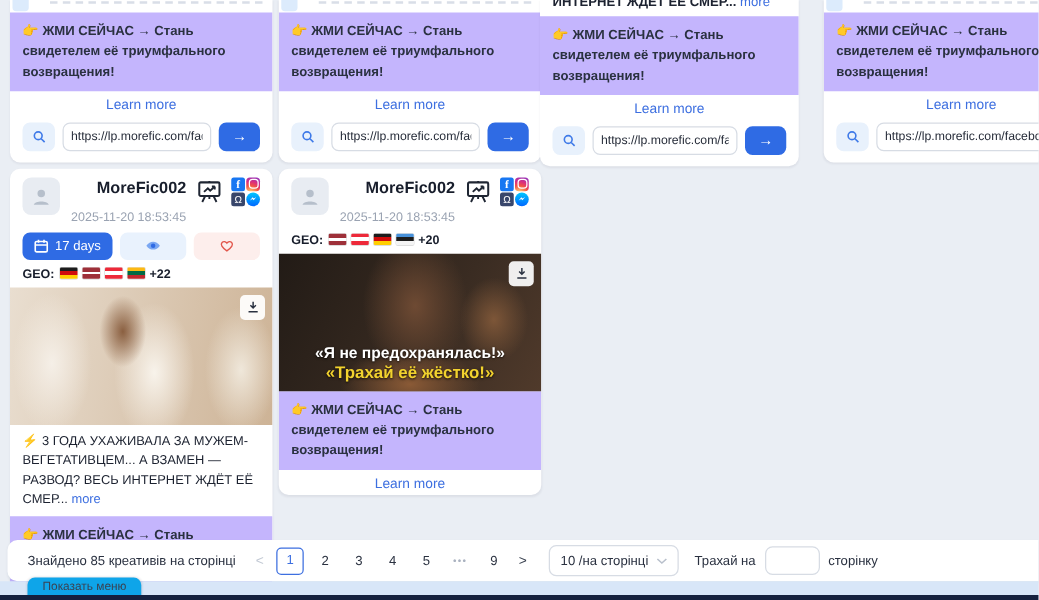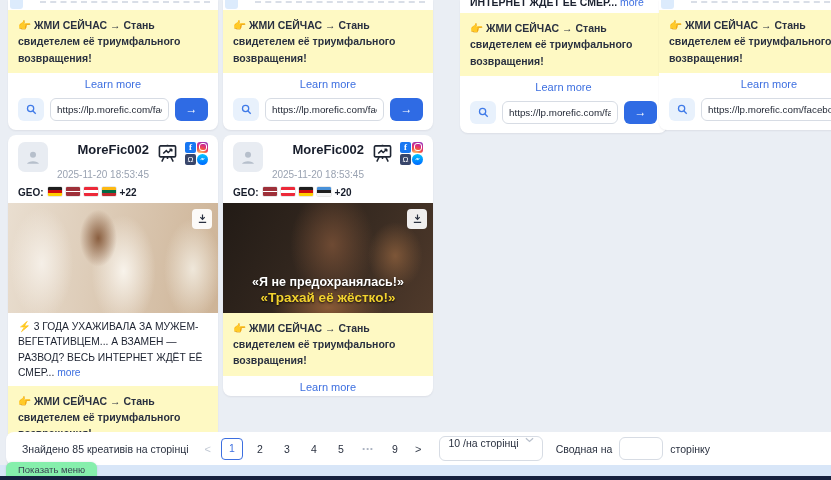--- a/index.html
+++ b/index.html
@@ -1,32 +1,32 @@
 <!DOCTYPE html>
 <html><head>
 <meta charset="utf-8">
 <style>
   html,body{margin:0;padding:0;}
   body{font-family:"Liberation Sans",sans-serif;background:#eaeef4;}
   .page{position:relative;width:831px;height:480px;overflow:hidden;background:#eaeef4;}
   .col{position:absolute;top:0;}
   .col1{left:8px;width:210px;}
   .col2{left:223px;width:210px;}
-  .col3{left:460px;width:207px;}
+  .col3{left:432px;width:207px;}
   .col4{left:659px;width:220px;}
   .card{background:#fff;border-radius:8px;box-shadow:0 1px 2px rgba(25,35,60,.07);overflow:hidden;}
   .partial-card{border-radius:0 0 8px 8px;}
   
   .sliver{position:relative;height:10px;}
   .sliver .stub{position:absolute;left:2px;top:0;width:13px;height:9px;background:#dcebfc;border-radius:0 0 3px 3px;}
   .sliver .dash{position:absolute;left:32px;right:8px;top:1px;border-top:2px dashed #d9dee7;}
   .clip-line{height:13px;overflow:hidden;}
   .clip-line .t{margin-top:-4px;padding:0 10px;font-size:10.5px;font-weight:700;color:#1c2230;white-space:nowrap;}
   .clip-line .more{color:#3d6fe0;font-weight:400;}
-  .cta-strip{background:#fef9c3;padding:7px 10px;font-size:10.5px;line-height:1.55;font-weight:700;color:#2a3140;}
+  .cta-strip{background:#c4b5fd;padding:7px 10px;font-size:10.5px;line-height:1.55;font-weight:700;color:#2a3140;}
   .learn{padding:5px 0 3px;text-align:center;font-size:11px;color:#3d6fe0;cursor:pointer;}
   .url-row{display:flex;align-items:center;gap:6px;padding:5px 10px 9px;}
   .sbtn{flex:0 0 26px;height:23px;background:#e8f1fc;border:none;border-radius:6px;display:flex;align-items:center;justify-content:center;cursor:pointer;}
   .url-input{flex:1;min-width:0;height:21px;border:1px solid #d7dce4;border-radius:6px;padding:0 6px;font-size:9.8px;color:#252b38;font-family:"Liberation Sans",sans-serif;background:#fff;}
   .go-btn{flex:0 0 33px;height:23px;background:#2f6be4;border:none;border-radius:6px;color:#fff;font-size:12px;line-height:1;display:flex;align-items:center;justify-content:center;cursor:pointer;}
   
   .creative{margin-top:5px;border-radius:8px;}
   .chead{display:flex;align-items:flex-start;gap:8px;padding:7px 10px 3px;}
   .avatar{flex:0 0 30px;height:30px;background:#e8ecf2;border-radius:7px;display:flex;align-items:center;justify-content:center;}
   .meta{flex:1;min-width:0;text-align:right;}
@@ -69,27 +69,27 @@
   .cbody{padding:6px 10px 5px;font-size:10.3px;line-height:1.5;color:#1c2230;}
   .more{color:#3d6fe0;}
   
   .pagebar{position:absolute;left:6px;top:432px;width:825px;height:33px;background:#fff;border-radius:8px 0 0 8px;box-shadow:0 1px 2px rgba(25,35,60,.06);display:flex;align-items:center;gap:7px;padding:0 0 0 16px;box-sizing:border-box;font-size:10.5px;color:#2a3140;}
   .found{margin-right:6px;}
   .pg-prev{color:#c2c9d4;font-size:11px;padding:0 3px;cursor:pointer;}
   .pg-next{color:#39414f;font-size:11px;padding:0 3px;cursor:pointer;}
   .pg{min-width:20px;height:20px;line-height:20px;text-align:center;border-radius:4px;cursor:pointer;}
   .pg.active{border:1px solid #3d6fe0;color:#3d6fe0;line-height:18px;}
   .pg.dots{color:#aab2c0;letter-spacing:1px;font-size:8px;cursor:default;}
-  .psize{display:flex;align-items:flex-start;gap:6px;height:23px;border:1px solid #d7dce4;border-radius:6px;padding:0 8px;margin-left:8px;cursor:pointer;background:#fff;}
+  .psize{display:flex;align-items:center;gap:6px;height:23px;border:1px solid #d7dce4;border-radius:6px;padding:0 8px;margin-left:8px;cursor:pointer;background:#fff;}
   .goto{display:flex;align-items:center;gap:7px;margin-left:6px;}
   .goto-input{width:34px;height:21px;border:1px solid #d7dce4;border-radius:6px;font-size:10.5px;padding:0 4px;}
   
   .bstrip{position:absolute;left:0;top:465px;width:831px;height:15px;background:#d8e6f8;}
   .bbar{position:absolute;left:0;bottom:0;width:831px;height:4px;background:#15213f;}
-  .menu-tab{position:absolute;left:6px;bottom:3px;height:15px;line-height:15px;background:#86efac;border-radius:6px 6px 0 0;padding:0 12px;font-size:9.5px;color:#3a4354;cursor:pointer;box-shadow:0 0 2px rgba(25,35,60,.15);}
+  .menu-tab{position:absolute;left:22px;bottom:3px;height:15px;line-height:15px;background:#0ea5e9;border-radius:6px 6px 0 0;padding:0 12px;font-size:9.5px;color:#3a4354;cursor:pointer;box-shadow:0 0 2px rgba(25,35,60,.15);}
   svg{display:block;}
 </style>
 </head>
 <body>
 
 <div class="page">
 
   <div class="col col1">
     <div class="card partial-card">
       <div class="sliver">
@@ -140,20 +140,46 @@
             <span class="fb">f</span>
             <span class="ig"></span>
             <span class="an">Ω</span>
             <span class="ms">
                 <svg viewBox="0 0 10 10" width="7" height="7">
                   <path d="M1.3 6.2L4.4 2.6 5.8 4 8.7 2.4 5.6 6 4.2 4.6z" fill="#fff"></path>
                 </svg>
               </span>
           </span>
         </div>
+      </div>
+      <div class="btnrow">
+        <button class="days-btn">
+            <span>
+              <svg viewBox="0 0 12 12" width="12" height="12">
+                <rect x="1.2" y="2.2" width="9.6" height="8.3" rx="1.2" fill="none" stroke="#fff" stroke-width="1.3"></rect>
+                <path d="M3.8 .8v2.4M8.2 .8v2.4M1.5 5h9" stroke="#fff" stroke-width="1.3"></path>
+              </svg>
+            </span>
+            <span>17 days</span>
+          </button>
+        <button class="eye-btn">
+            <span>
+              <svg viewBox="0 0 14 10" width="13" height="9">
+                <path d="M1 5c3.2-4.6 8.8-4.6 12 0-3.2 4.6-8.8 4.6-12 0z" fill="#7aa7f2"></path>
+                <circle cx="7" cy="5" r="2" fill="#2f6be4"></circle>
+              </svg>
+            </span>
+          </button>
+        <button class="heart-btn">
+            <span>
+              <svg viewBox="0 0 14 12" width="13" height="11">
+                <path d="M7 10.6C2.6 7.6 1.2 5 2.8 3.3c1.2-1.3 3-.9 4.2.5 1.2-1.4 3-1.8 4.2-.5 1.6 1.7.2 4.3-4.2 7.3z" fill="none" stroke="#e2574c" stroke-width="1.2"></path>
+              </svg>
+            </span>
+          </button>
       </div>
       <div class="georow">
         <span>GEO:</span>
         <span class="flag f-de"></span>
         <span class="flag f-lv"></span>
         <span class="flag f-at"></span>
         <span class="flag f-lt"></span>
         <span>+22</span>
       </div>
       <div class="cimg img1">
@@ -316,21 +342,21 @@
     <span class="pg-next">&gt;</span>
     <span class="psize">
       <span>10 /на сторінці</span>
       <span>
           <svg viewBox="0 0 10 6" width="9" height="6">
             <path d="M1 1l4 3.6L9 1" fill="none" stroke="#b9c0cc" stroke-width="1.4"></path>
           </svg>
         </span>
     </span>
     <span class="goto">
-      <span>Сводная на</span>
+      <span>Трахай на</span>
       <input class="goto-input" style="">
       <span>сторінку</span>
     </span>
   </div>
 
   <div class="bstrip"></div>
   <div class="menu-tab">Показать меню</div>
   <div class="bbar"></div>
 
 </div>

